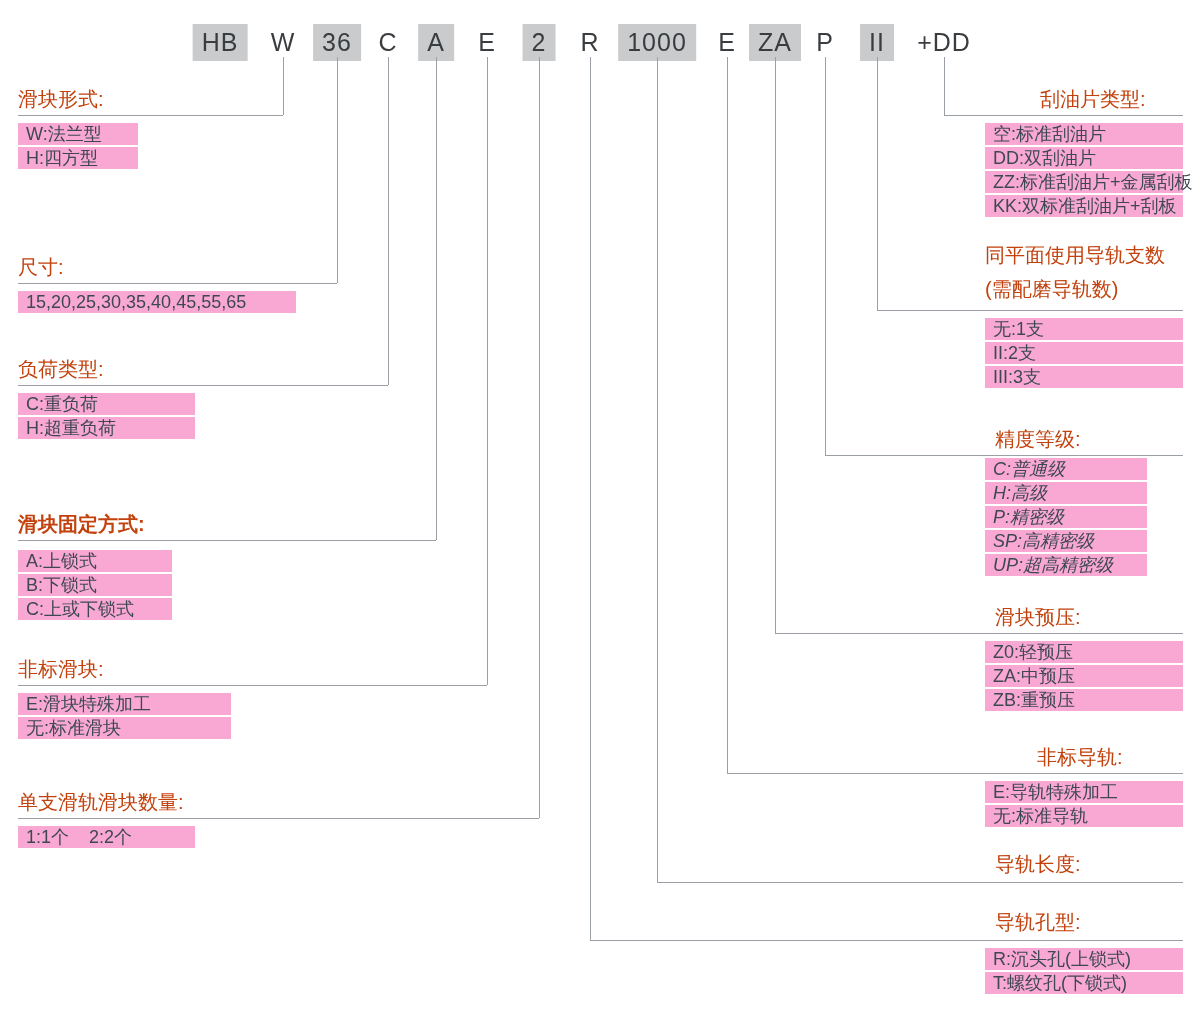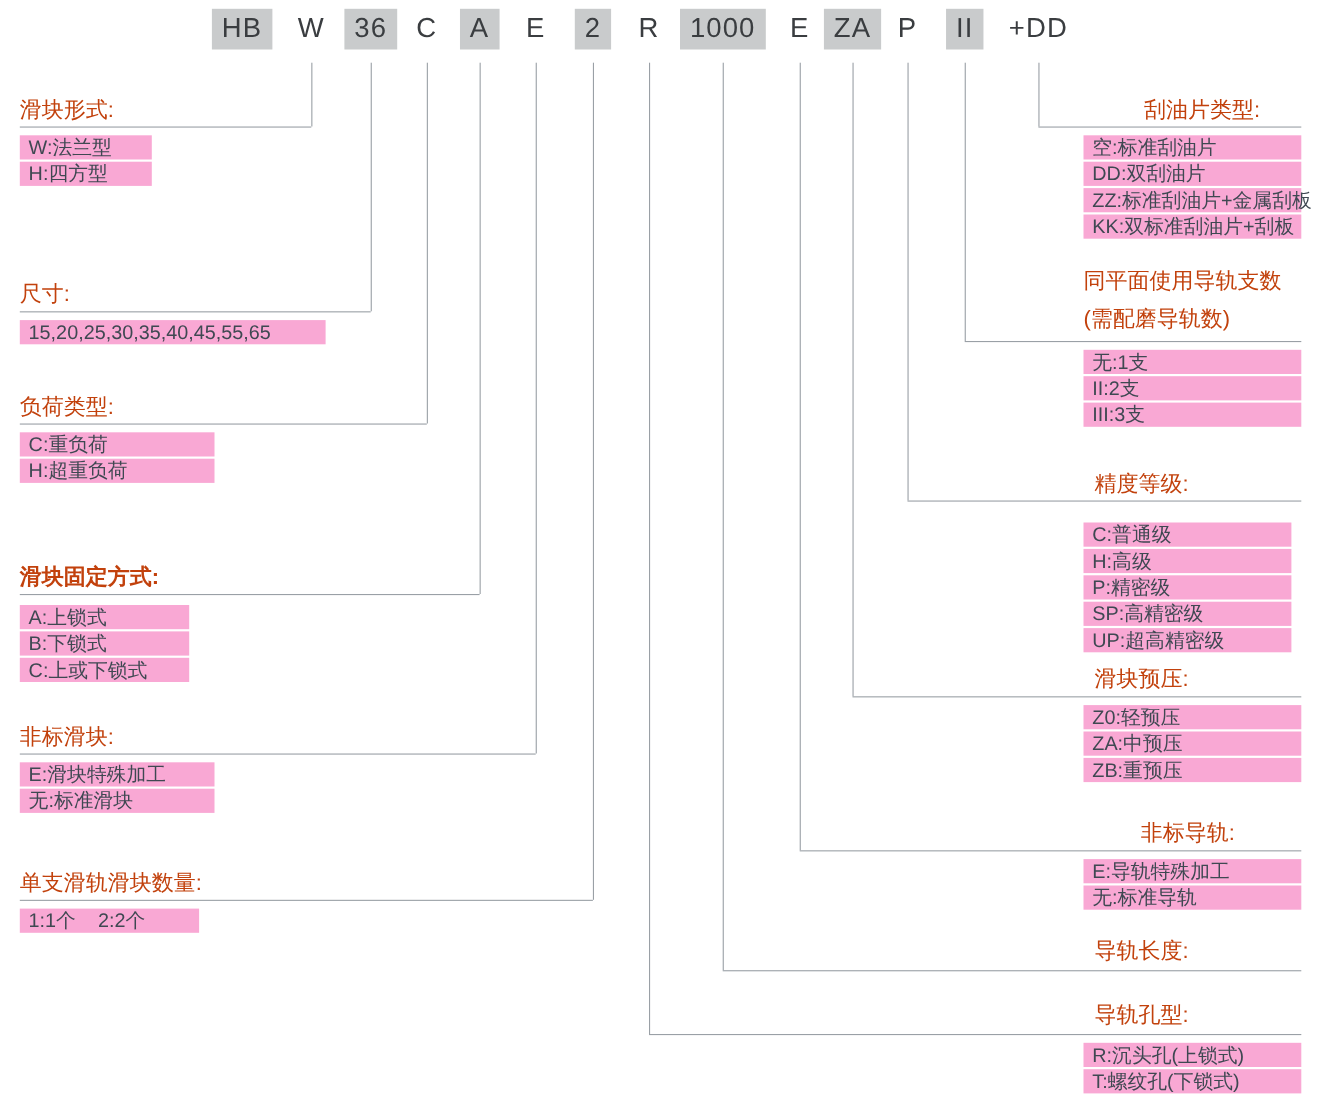--- a/index.html
+++ b/index.html
@@ -10,21 +10,21 @@
     height: 1013px;
     background: #ffffff;
     font-family: "Liberation Sans", "DejaVu Sans", sans-serif;
     color: #44474a;
     overflow: hidden;
   }
 
   
   .seg {
     position: absolute;
-    top: 8px;
+    top: 24px;
     transform: translateX(-50%);
     height: 37px;
     line-height: 37px;
     padding: 0 9px;
     font-size: 25px;
     letter-spacing: 1px;
     color: #3a3d40;
     white-space: nowrap;
   }
   .seg.shaded { background: #c9cbcc; }
@@ -77,43 +77,43 @@
   #s3-items { left: 18px; top: 393px; width: 177px; }
 
   #s4-label { left: 18px; top: 511px; font-weight: bold; }
   #s4-hline { left: 18px; top: 540px; width: 418px; }
   #s4-vline { left: 436px; height: 483px; }
   #s4-items { left: 18px; top: 550px; width: 154px; }
 
   #s5-label { left: 18px; top: 656px; }
   #s5-hline { left: 18px; top: 685px; width: 469px; }
   #s5-vline { left: 487px; height: 628px; }
-  #s5-items { left: 18px; top: 693px; width: 177px; }
+  #s5-items { left: 18px; top: 693px; width: 213px; }
 
   #s6-label { left: 18px; top: 789px; }
   #s6-hline { left: 18px; top: 818px; width: 521px; }
   #s6-vline { left: 539px; height: 761px; }
-  #s6-items { left: 18px; top: 826px; width: 163px; }
+  #s6-items { left: 18px; top: 826px; width: 177px; }
 
   
   #r1-label { left: 1040px; top: 86px; }
   #r1-hline { left: 944px; top: 115px; width: 239px; }
   #r1-vline { left: 944px; height: 58px; }
   #r1-items { left: 985px; top: 123px; width: 198px; }
 
   #r2-label1 { left: 985px; top: 242px; }
   #r2-label2 { left: 985px; top: 276px; }
   #r2-hline { left: 877px; top: 310px; width: 306px; }
   #r2-vline { left: 877px; height: 253px; }
   #r2-items { left: 985px; top: 318px; width: 198px; }
 
   #r3-label { left: 995px; top: 426px; }
   #r3-hline { left: 825px; top: 455px; width: 358px; }
   #r3-vline { left: 825px; height: 398px; }
-  #r3-items { left: 985px; top: 475px; width: 189px; }
+  #r3-items { left: 985px; top: 458px; width: 162px; font-style: italic; }
 
   #r4-label { left: 995px; top: 604px; }
   #r4-hline { left: 775px; top: 633px; width: 408px; }
   #r4-vline { left: 775px; height: 576px; }
   #r4-items { left: 985px; top: 641px; width: 198px; }
 
   #r5-label { left: 995px; top: 744px; margin-left: 42px; }
   #r5-hline { left: 727px; top: 773px; width: 456px; }
   #r5-vline { left: 727px; height: 716px; }
   #r5-items { left: 985px; top: 781px; width: 198px; }

